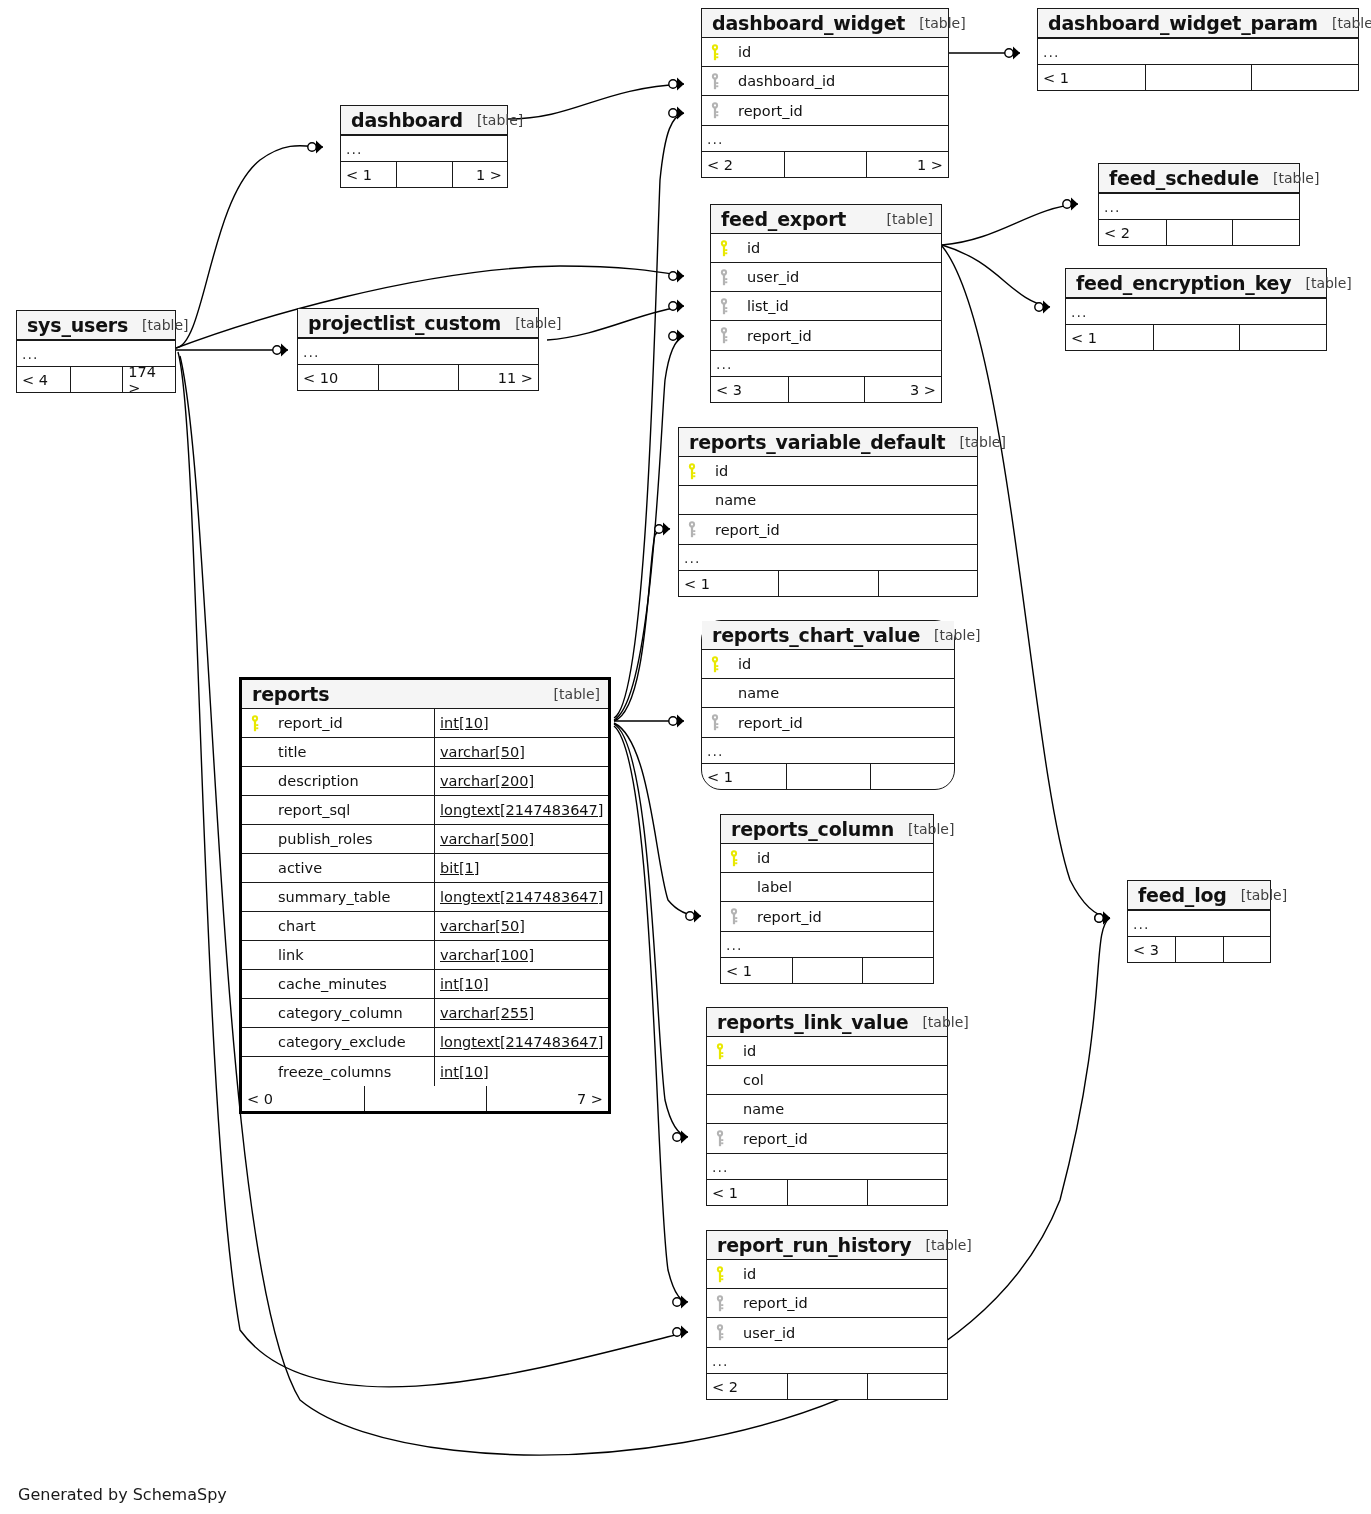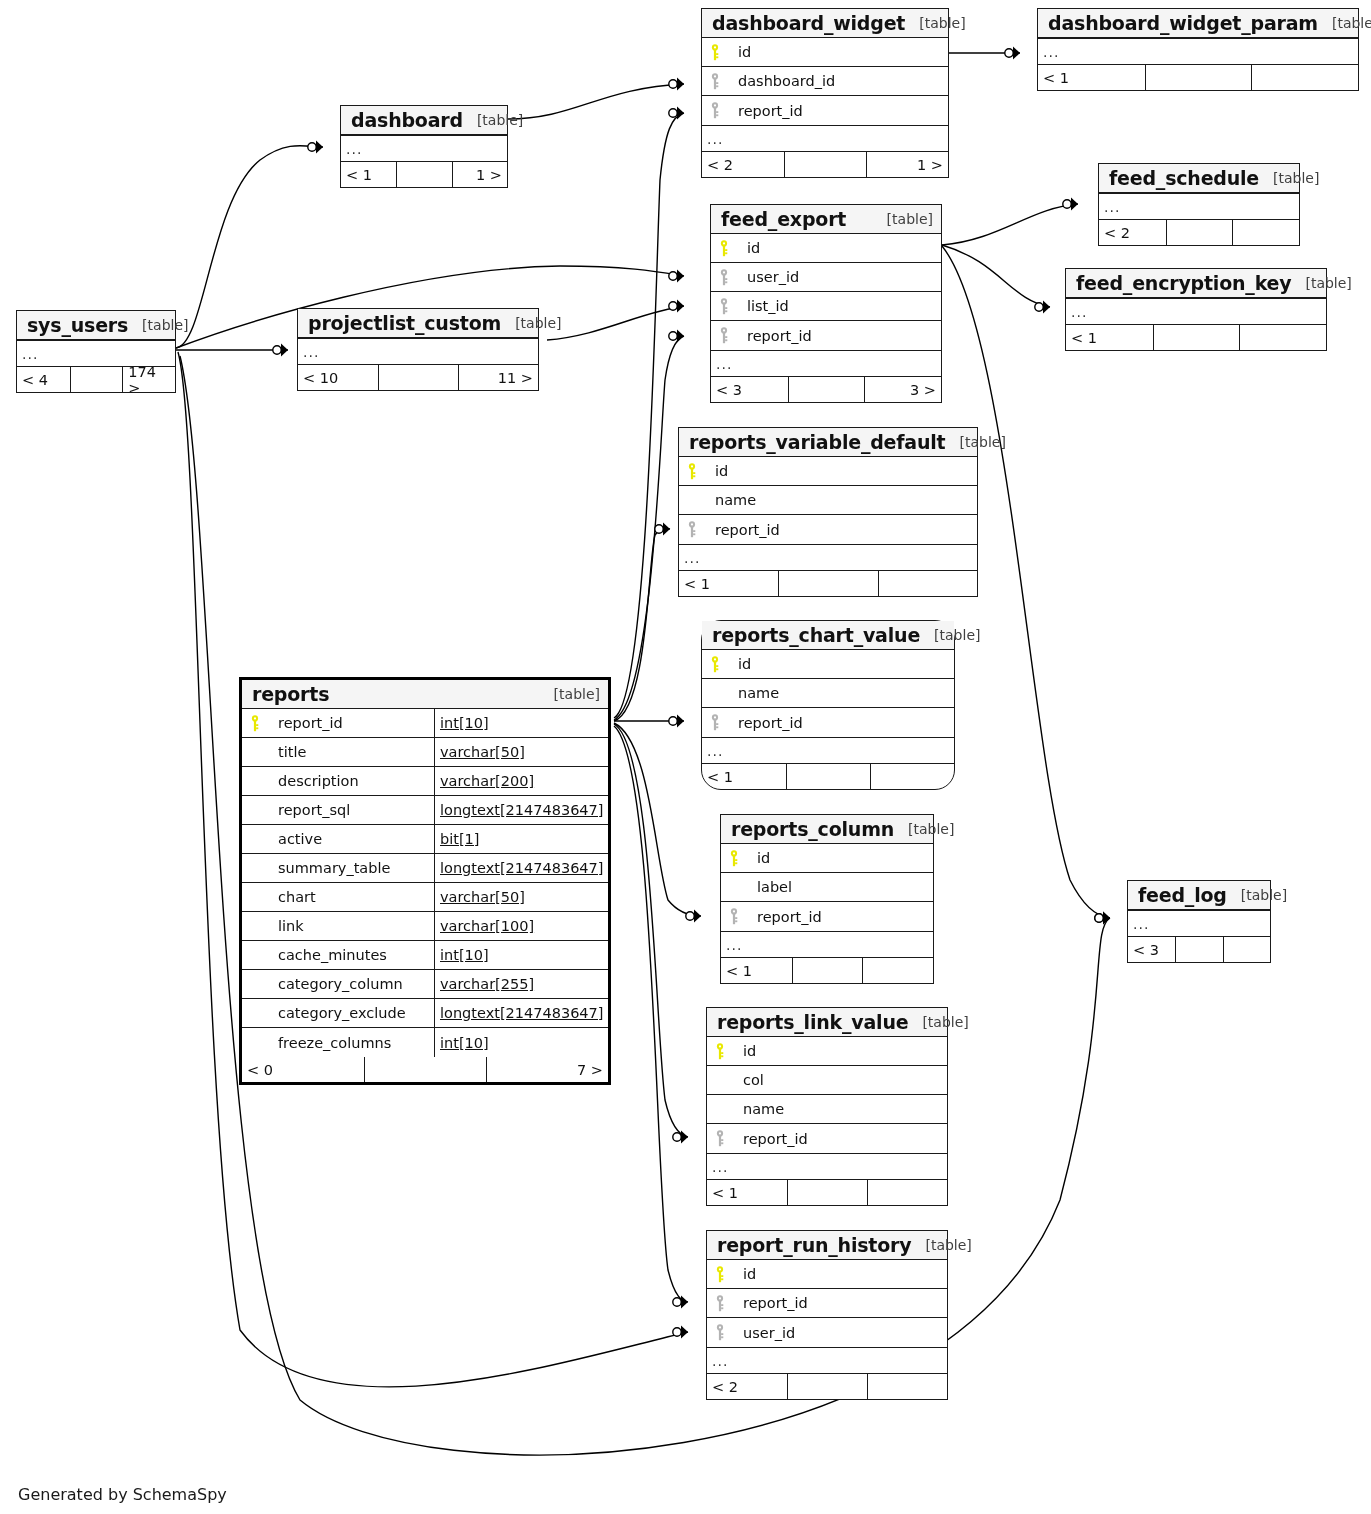--- a/index.html
+++ b/index.html
@@ -570,20 +570,27 @@
           <div class="tb-row">
             <span class="tb-col-name">
               <span class="keyslot"></span>
               <span class="colname">report_sql</span>
             </span>
             <span class="tb-col-type" style="width:174px;flex:0 0 174px;">longtext[2147483647]</span>
           </div>
           <div class="tb-row">
             <span class="tb-col-name">
               <span class="keyslot"></span>
+              <span class="colname">publish_roles</span>
+            </span>
+            <span class="tb-col-type" style="width:174px;flex:0 0 174px;">varchar[500]</span>
+          </div>
+          <div class="tb-row">
+            <span class="tb-col-name">
+              <span class="keyslot"></span>
               <span class="colname">active</span>
             </span>
             <span class="tb-col-type" style="width:174px;flex:0 0 174px;">bit[1]</span>
           </div>
           <div class="tb-row">
             <span class="tb-col-name">
               <span class="keyslot"></span>
               <span class="colname">summary_table</span>
             </span>
             <span class="tb-col-type" style="width:174px;flex:0 0 174px;">longtext[2147483647]</span>

